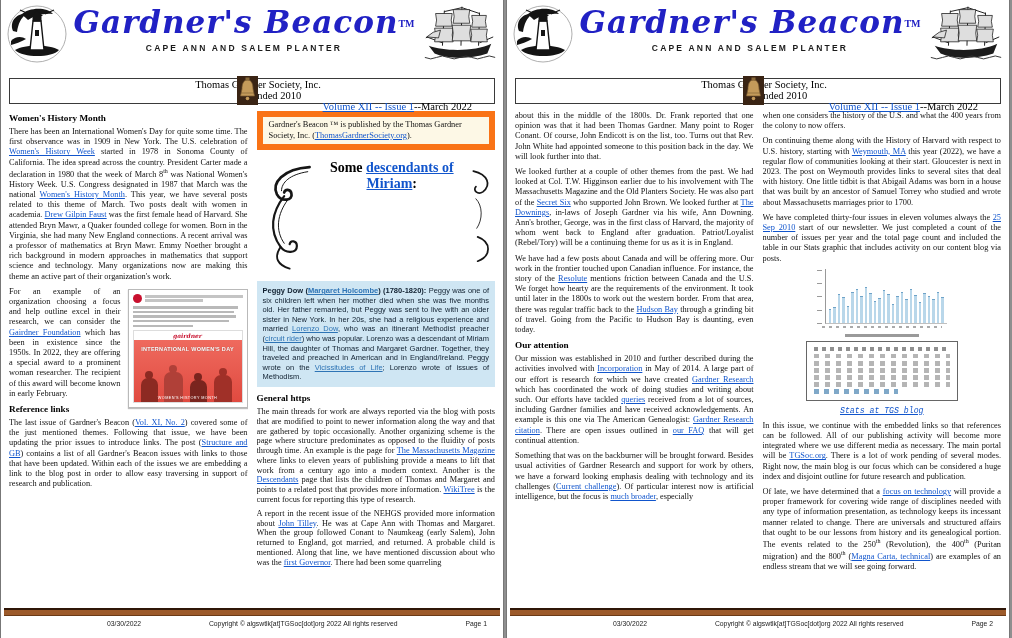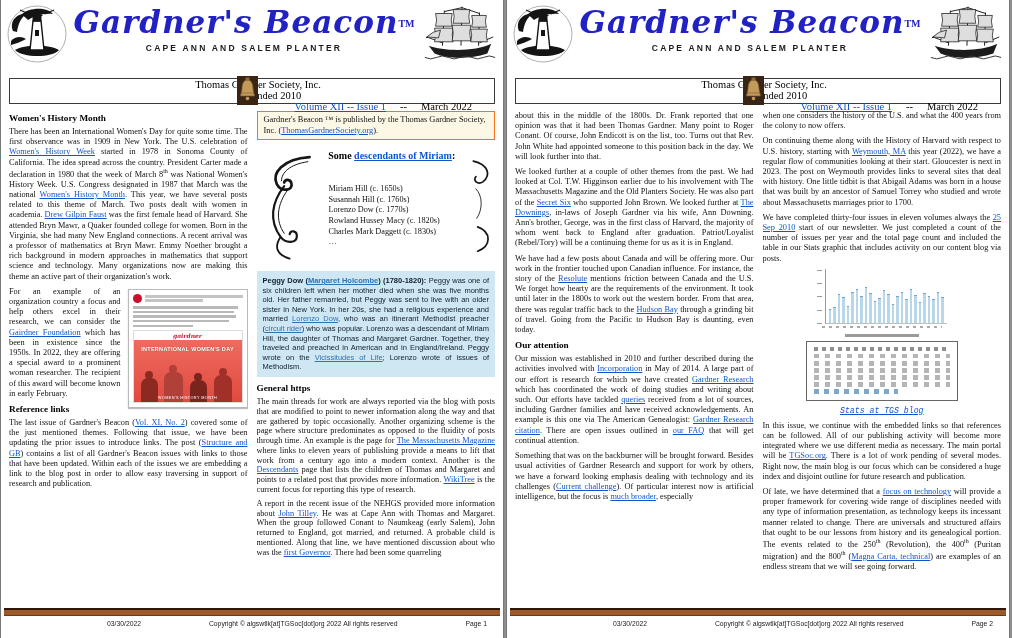--- a/index.html
+++ b/index.html
@@ -10,21 +10,21 @@
   .lh-logo{position:absolute;left:6px;top:5px;width:60px;height:58px;}
   .ship{position:absolute;right:2px;top:2px;width:82px;height:64px;}
   .title-wrap{position:absolute;left:70px;right:86px;top:4px;text-align:center;}
   .nl-title{font-family:"DejaVu Serif",serif;font-style:italic;font-weight:bold;font-size:31px;color:#2121c4;letter-spacing:1px;white-space:nowrap;}
   .nl-tm{font-size:10px;color:#2121c4;vertical-align:super;font-weight:bold;}
   .nl-sub{margin-top:3px;font-family:"Liberation Sans",sans-serif;font-size:8.5px;font-weight:bold;letter-spacing:2.2px;color:#1b1b1b;}
   
   .bar{margin:2px 8px 0;border:1.6px solid #3a3a3a;height:24px;display:flex;align-items:center;position:relative;font-size:10.5px;background:#fff;flex-direction:column;}
   .bar .soc{margin-left:12px;}
   .bar .founded{margin-left:38px;}
-  .bar .rgt{margin-left:auto;margin-right:22px;display:flex;align-items:flex-end;gap:14px;}
+  .bar .rgt{margin-left:auto;margin-right:22px;display:flex;align-items:flex-end;gap:0;}
   .bell{position:absolute;left:47%;top:-3px;width:21px;height:29px;}
   .lnk{color:#1155cc;text-decoration:underline;cursor:pointer;}
   
   .cols{display:flex;gap:9px;padding:7px 8px 0;height:496px;box-sizing:border-box;}
   .col{flex:1;overflow:hidden;}
   .p{font-size:8.3px;line-height:1.23;margin:0 0 5px;text-align:justify;color:#111;}
   .head{font-size:9.2px;font-weight:bold;margin:2px 0 4px;color:#000;}
   sup{font-size:6px;}
   .b{font-weight:bold;}
   
@@ -35,26 +35,26 @@
   .fb-hl div{height:2.5px;background:#c4c4c4;margin:1.5px 0;}
   .tline{height:2.2px;background:#b9b9b9;margin:2.4px 0;}
   .poster{margin-top:3px;border:1px solid #ddd;}
   .poster-band{background:#fff;text-align:center;font-family:"DejaVu Serif",serif;font-style:italic;font-weight:bold;font-size:6px;color:#c8102e;padding:1px 0;}
   .poster-main{position:relative;height:62px;background:linear-gradient(180deg,#ef6a5e,#e04a40);overflow:hidden;}
   .sil{position:absolute;bottom:0;border-radius:7px 7px 0 0;}
   .sil::before{content:"";position:absolute;top:-7px;left:50%;transform:translateX(-50%);width:8px;height:8px;border-radius:50%;background:inherit;}
   .poster-title{position:absolute;top:6px;left:0;right:0;text-align:center;color:#fff;font-family:"Liberation Sans",sans-serif;font-weight:bold;font-size:5.5px;letter-spacing:.3px;text-shadow:0 0 1px rgba(0,0,0,.4);}
   .poster-sub{position:absolute;bottom:2px;left:0;right:0;text-align:center;color:#fff;font-family:"Liberation Sans",sans-serif;font-size:3.8px;letter-spacing:.4px;}
   
-  .pubbox{border:1px solid #f97316;background:#fdf8e6;padding:3px 6px;font-size:8.4px;line-height:1.25;margin-bottom:5px;color:#111;}
+  .pubbox{border:6px solid #f97316;background:#fdf8e6;padding:3px 6px;font-size:8.4px;line-height:1.25;margin-bottom:5px;color:#111;}
   
   .ornament{position:relative;height:116px;margin-bottom:5px;}
   .flourish-left{position:absolute;left:0;top:0;width:58px;height:114px;}
   .flourish-right{position:absolute;right:0;top:2px;width:26px;height:110px;}
-  .orn-title{margin:10px 26px 23px 58px;font-size:10px;text-align:center;}
+  .orn-title{margin:10px 26px 5px 58px;font-size:14px;text-align:center;}
   .orn-names{margin-left:72px;font-size:8.2px;line-height:1.3;color:#111;}
   
   .peggybox{background:#cfe6f3;padding:5px 6px;font-family:"Liberation Sans",sans-serif;font-size:7.5px;line-height:1.28;text-align:justify;color:#102030;margin-bottom:6px;}
   .peggybox .lnk{color:#2e74b5;}
   .tight .p{line-height:1.18;margin-bottom:4px;}
   
   .stats-block{margin:3px 0 6px;font-family:Liberation Mono, monospace;}
   .mini-chart{display:flex;justify-content:center;align-items:flex-end;gap:3px;}
   .y-ticks{display:flex;flex-direction:column;justify-content:space-between;height:54px;}
   .y-ticks div{width:5px;height:1px;background:#9a9a9a;}
@@ -160,21 +160,21 @@
             <div class="poster-main">
               <div class="sil" style="left:7px;width:17px;height:24px;background:#8c2a22;"></div>
               <div class="sil" style="left:30px;width:19px;height:30px;background:#b04038;"></div>
               <div class="sil" style="left:56px;width:17px;height:22px;background:#7a241e;"></div>
               <div class="sil" style="left:80px;width:18px;height:27px;background:#a03028;"></div>
               <div class="poster-title">INTERNATIONAL WOMEN'S DAY</div>
               <div class="poster-sub">WOMEN'S HISTORY MONTH</div>
             </div>
           </div>
         </div>
-        <p class="p"><span>For an example of an organization country a focus and help others excel in their research, we can consider the </span><a href="#" class="lnk">Gairdner Foundation</a><span> which has been in existence since the 1950s. In 2022, they are offering a special award to a prominent woman researcher. The recipient of this award will become known in early February.</span></p>
+        <p class="p"><span>For an example of an organization choosing a focus and help outline excel in their research, we can consider the </span><a href="#" class="lnk">Gairdner Foundation</a><span> which has been in existence since the 1950s. In 2022, they are offering a special award to a prominent woman researcher. The recipient of this award will become known in early February.</span></p>
       </div>
       <div style="clear:none;"></div>
       <div class="head">Reference links</div>
       <p class="p"><span>The last issue of Gardner's Beacon (</span><a href="#" class="lnk">Vol. XI, No. 2</a><span>) covered some of the just mentioned themes. Following that issue, we have been updating the prior issues to introduce links. The post (</span><a href="#" class="lnk">Structure and GB</a><span>) contains a list of all Gardner's Beacon issues with links to those that have been updated. Within each of the issues we are embedding a link to the blog post in order to allow easy traversing in support of research and publication.</span></p>
     </div>
     <div class="col tight">
       <div class="pubbox"><span>Gardner's Beacon ™ is published by the Thomas Gardner Society, Inc. (</span><a href="#" class="lnk">ThomasGardnerSociety.org</a><span>).</span></div>
       <div class="ornament">
         <svg class="flourish-left" viewBox="0 0 64 118">
           <g fill="none" stroke="#161616" stroke-linecap="round">
@@ -186,28 +186,20 @@
           </g>
         </svg>
         <svg class="flourish-right" viewBox="0 0 30 110">
           <g fill="none" stroke="#161616" stroke-linecap="round">
             <path stroke-width="2" d="M5,2 C22,6 26,18 16,26 C10,30 4,24 8,20"></path>
             <path stroke-width="2" d="M10,78 C26,84 26,100 10,106"></path>
             <path stroke-width="1" d="M8,34 C16,42 16,58 9,68"></path>
           </g>
         </svg>
         <div class="orn-title"><span class="b">Some </span><a href="#" class="lnk b">descendants of Miriam</a><span class="b">:</span></div>
-        <div class="orn-names">
-            <div class="name-line">Miriam Hill (c. 1650s)</div>
-            <div class="name-line">Susannah Hill (c. 1760s)</div>
-            <div class="name-line">Lorenzo Dow (c. 1770s)</div>
-            <div class="name-line">Rowland Hussey Macy (c. 1820s)</div>
-            <div class="name-line">Charles Mark Daggett (c. 1830s)</div>
-            <div class="name-line">…</div>
-          </div>
       </div>
       <div class="peggybox"><span class="b">Peggy Dow (</span><a href="#" class="lnk b">Margaret Holcombe</a><span class="b">) (1780-1820):</span><span> Peggy was one of six children left when her mother died when she was five months old. Her father remarried, but Peggy was sent to live with an older sister in New York. In her 20s, she had a religious experience and married </span><a href="#" class="lnk">Lorenzo Dow</a><span>, who was an itinerant Methodist preacher (</span><a href="#" class="lnk">circuit rider</a><span>) who was popular. Lorenzo was a descendant of Miriam Hill, the daughter of Thomas and Margaret Gardner. Together, they traveled and preached in American and in England/Ireland. Peggy wrote on the </span><a href="#" class="lnk">Vicissitudes of Life</a><span>; Lorenzo wrote of issues of Methodism.</span></div>
       <div class="head">General https</div>
       <p class="p"><span>The main threads for work are always reported via the blog with posts that are modified to point to newer information along the way and that are gathered by topic occasionally. Another organizing scheme is the page where structure predominates as opposed to the fluidity of posts through time. An example is the page for </span><a href="#" class="lnk">The Massachusetts Magazine</a><span> where links to eleven years of publishing provide a means to lift that work from a century ago into a modern context. Another is the </span><a href="#" class="lnk">Descendants</a><span> page that lists the children of Thomas and Margaret and points to a related post that provides more information. </span><a href="#" class="lnk">WikiTree</a><span> is the current focus for reporting this type of research.</span></p>
       <p class="p"><span>A report in the recent issue of the NEHGS provided more information about </span><a href="#" class="lnk">John Tilley</a><span>. He was at Cape Ann with Thomas and Margaret. When the group followed Conant to Naumkeag (early Salem), John returned to England, got married, and returned. A probable child is mentioned. Along that line, we have mentioned discussion about who was the </span><a href="#" class="lnk">first Governor</a><span>. There had been some quarreling</span></p>
     </div>
   </div>
   <div class="footer">
     <div class="rule"></div>
     <div class="f-row">

